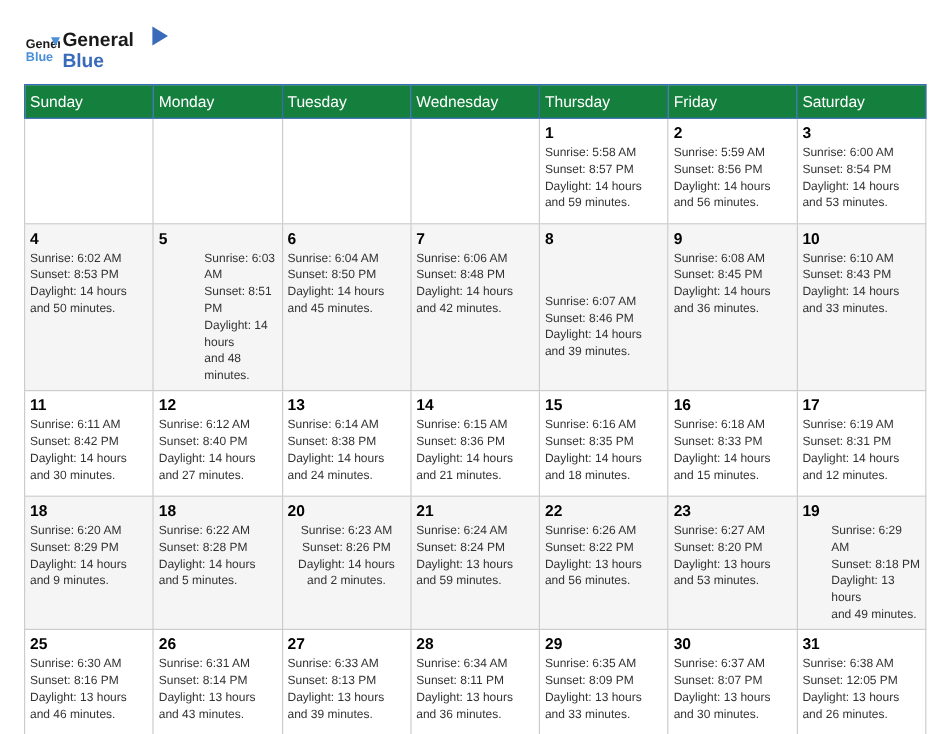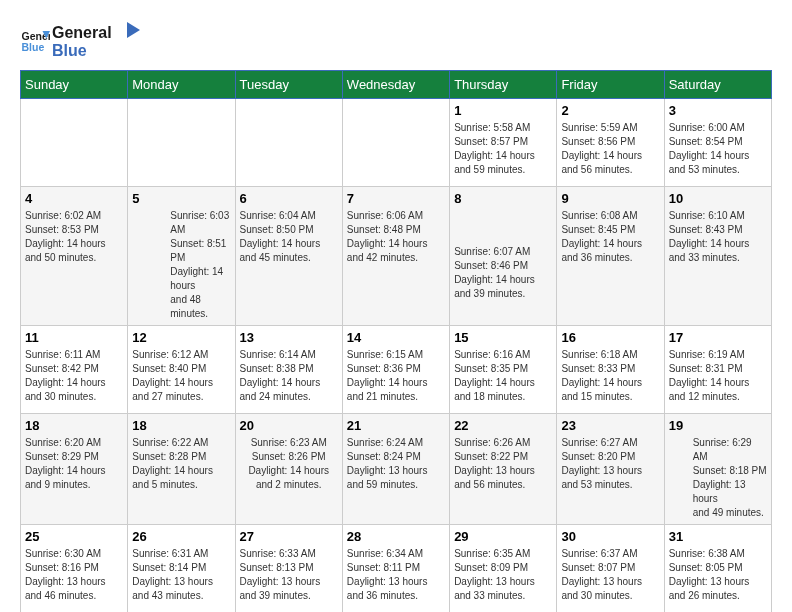--- a/index.html
+++ b/index.html
@@ -333,19 +333,19 @@
         <td>
           <span class="day-num">30</span>
           <div class="day-info" style="white-space: pre-line;">Sunrise: 6:37 AM
 Sunset: 8:07 PM
 Daylight: 13 hours
 and 30 minutes.</div>
         </td>
         <td>
           <span class="day-num">31</span>
           <div class="day-info" style="white-space: pre-line;">Sunrise: 6:38 AM
-Sunset: 8:05 PM
+Sunset: 12:05 PM
 Daylight: 13 hours
 and 26 minutes.</div>
         </td>
       </tr>
     </tbody>
 </table>
 
 </body></html>

